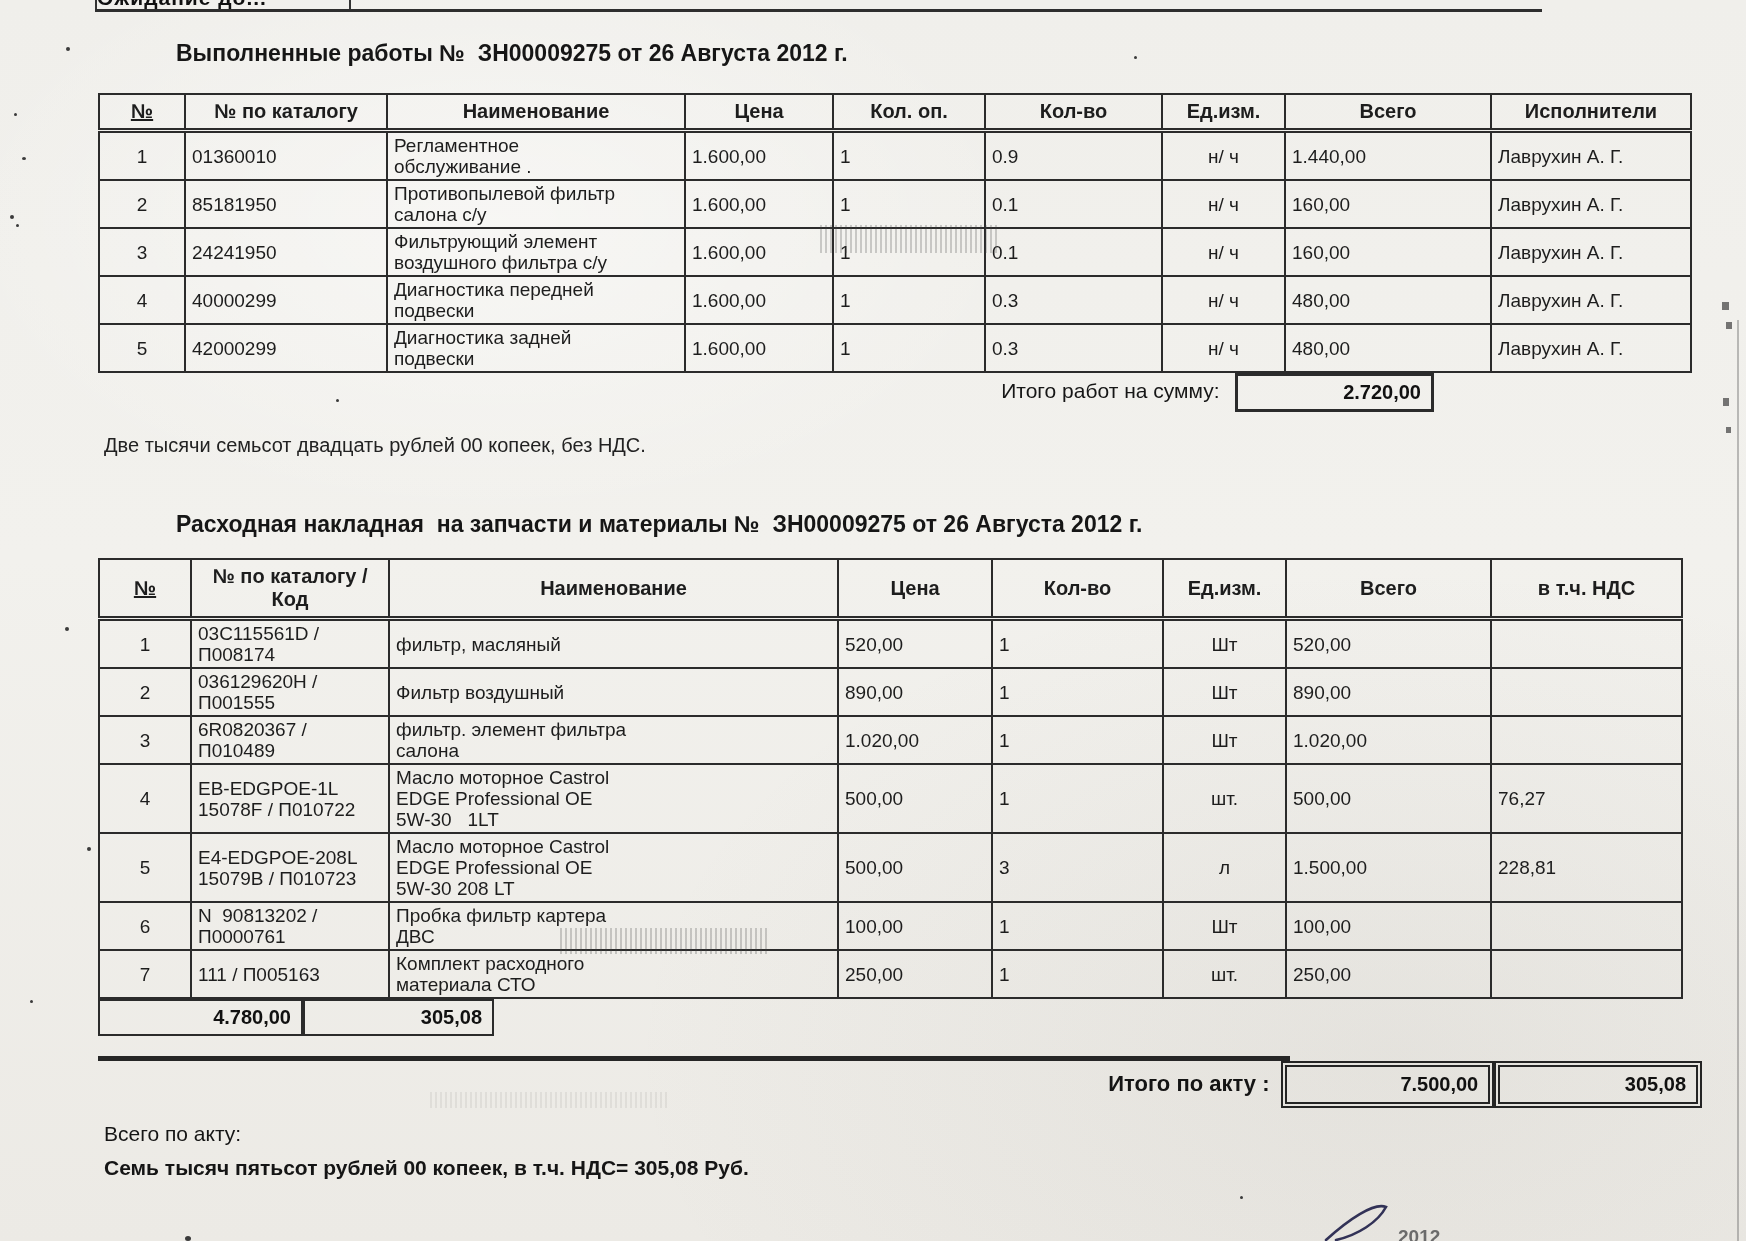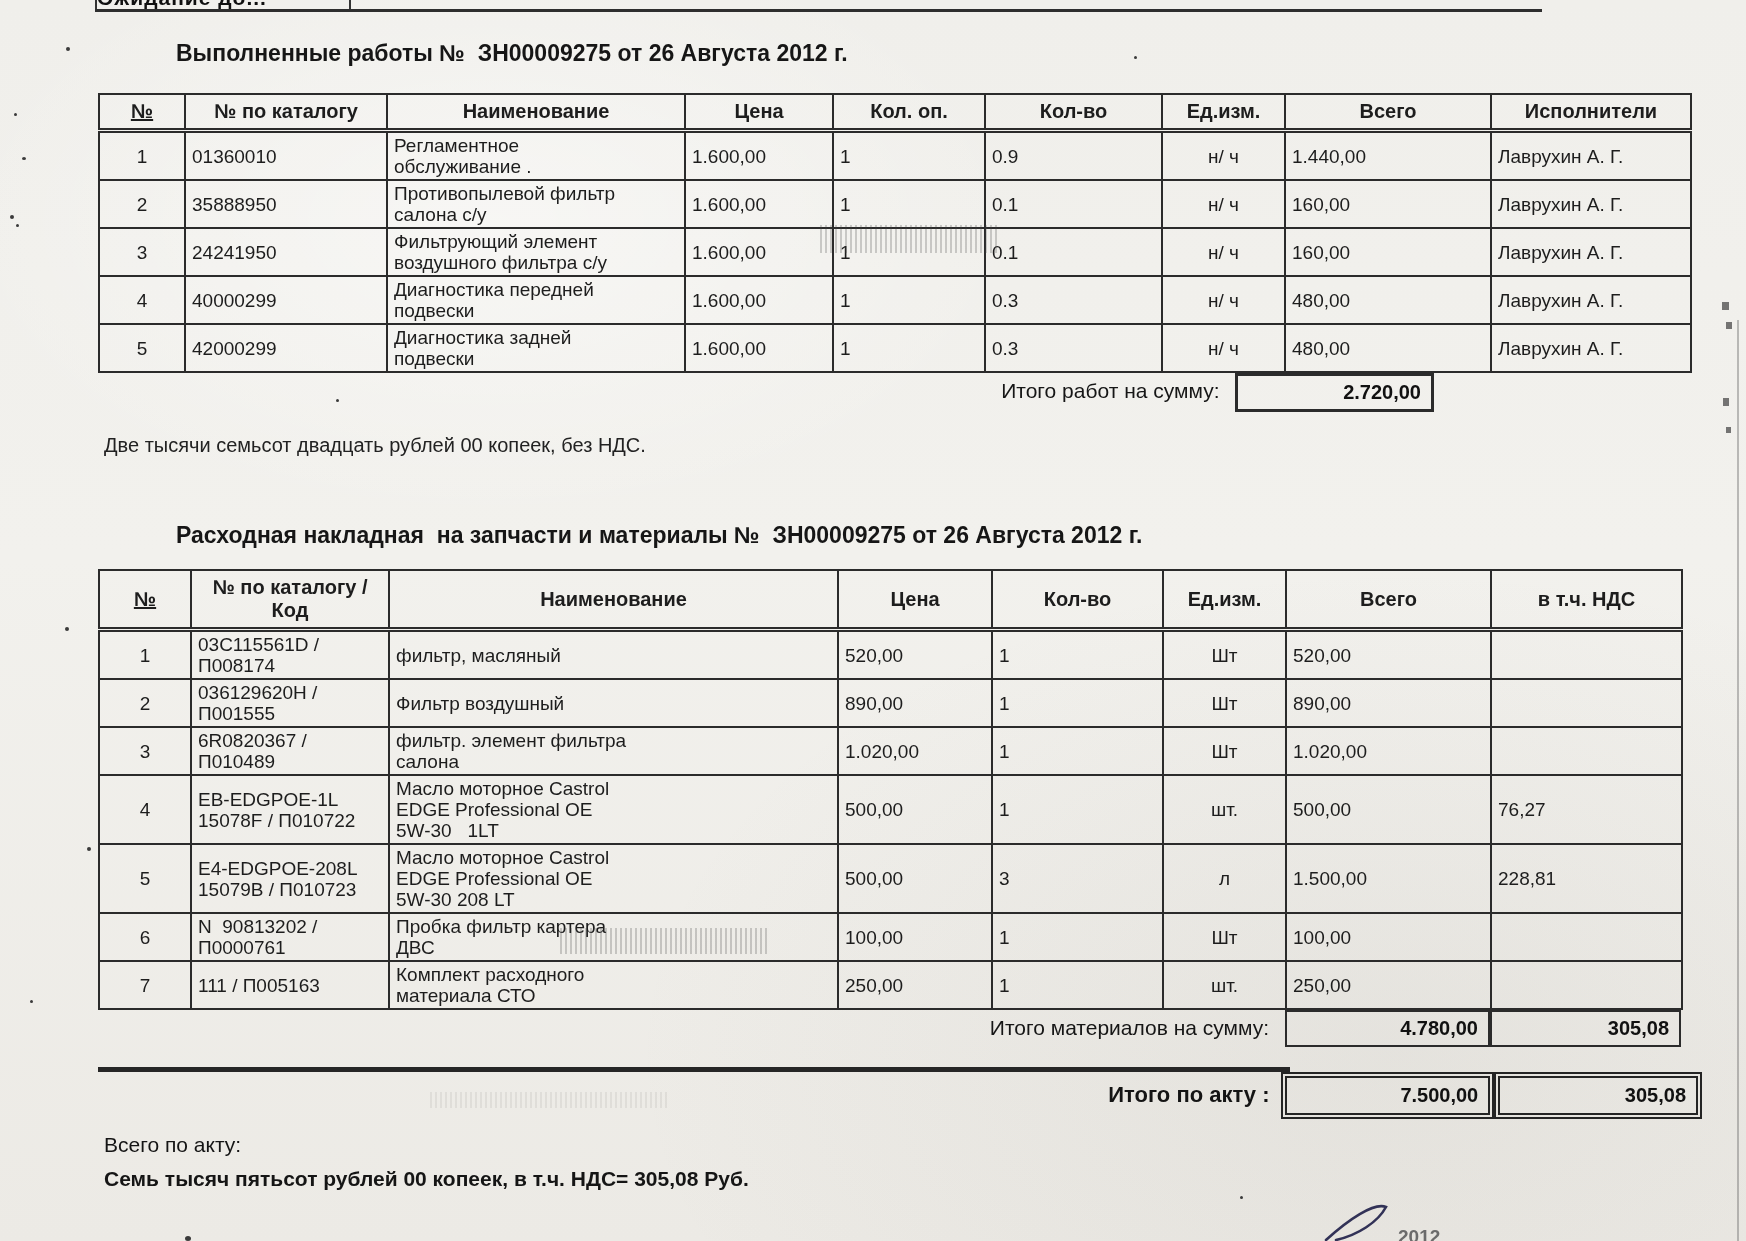--- a/index.html
+++ b/index.html
@@ -11,21 +11,21 @@
       linear-gradient(180deg,#f0efeb 0%,#f2f1ed 45%,#eceae5 100%);
     font-family:"Liberation Sans", sans-serif;color:#1d1d1d;
   }
   
   .top-frag{position:absolute;left:95px;top:0;width:1447px;height:9px;border-bottom:3px solid #2e2e2e;}
   .top-frag-box{position:absolute;left:0;top:0;width:252px;height:9px;overflow:hidden;border-left:2px solid #333;border-right:2px solid #333;}
   .top-frag-box span{display:block;font-size:21px;font-weight:bold;letter-spacing:1px;color:#101010;transform:translateY(-14px);white-space:nowrap;}
 
   .sec{position:absolute;left:98px;}
   .sec-works{top:40px;width:1336px;}
-  .sec-mat{top:522px;width:1600px;}
+  .sec-mat{top:511px;width:1600px;}
   .doc-title{font-size:23px;font-weight:bold;margin-left:78px;white-space:pre-wrap;color:#161616;}
 
   table.grid{border-collapse:collapse;table-layout:fixed;background:transparent;}
   table.grid th,table.grid td{border:2px solid #2b2b2b;overflow:hidden;}
   table.grid thead th{border-bottom:5px double #2b2b2b;font-size:20px;font-weight:bold;text-align:center;padding:5px 3px;vertical-align:middle;}
   table.grid td{font-size:19px;padding:2px 6px;vertical-align:middle;line-height:21px;}
   .works-table{width:1592px;margin-top:26px;}
   .mat-table{width:1583px;margin-top:20px;}
   .works-table td{line-height:20px;padding-top:1px;padding-bottom:1px;}
   .pre{white-space:pre-wrap;}
@@ -105,21 +105,21 @@
 обслуживание .</td>
           <td class="t-r pr8">1.600,00</td>
           <td class="t-r pr12">1</td>
           <td class="t-r pr10">0.9</td>
           <td class="t-c">н/ ч</td>
           <td class="t-r pr8">1.440,00</td>
           <td class="t-r pr10">Лаврухин А. Г.</td>
         </tr>
         <tr>
           <td class="t-c">2</td>
-          <td class="t-l pre">35888950</td>
+          <td class="t-l pre">85181950</td>
           <td class="t-l pre">Противопылевой фильтр
 салона с/у</td>
           <td class="t-r pr8">1.600,00</td>
           <td class="t-r pr12">1</td>
           <td class="t-r pr10">0.1</td>
           <td class="t-c">н/ ч</td>
           <td class="t-r pr8">160,00</td>
           <td class="t-r pr10">Лаврухин А. Г.</td>
         </tr>
         <tr>
@@ -277,21 +277,20 @@
           <td class="t-r pr8">250,00</td>
           <td class="t-r pr10">1</td>
           <td class="t-c">шт.</td>
           <td class="t-r pr8">250,00</td>
           <td class="t-r pr8"></td>
         </tr>
       </tbody>
     </table>
 
     <div class="totals-row">
-      <div class="totals-label mt-label">Итого материалов на сумму:</div>
       <div class="totals-box mt-box1">4.780,00</div>
       <div class="totals-box mt-box2">305,08</div>
     </div>
 
 
     <div class="double-rule"></div>
 
     <div class="act-row">
       <div class="act-label">Итого по акту :</div>
       <div class="act-box act-box1">7.500,00</div>

